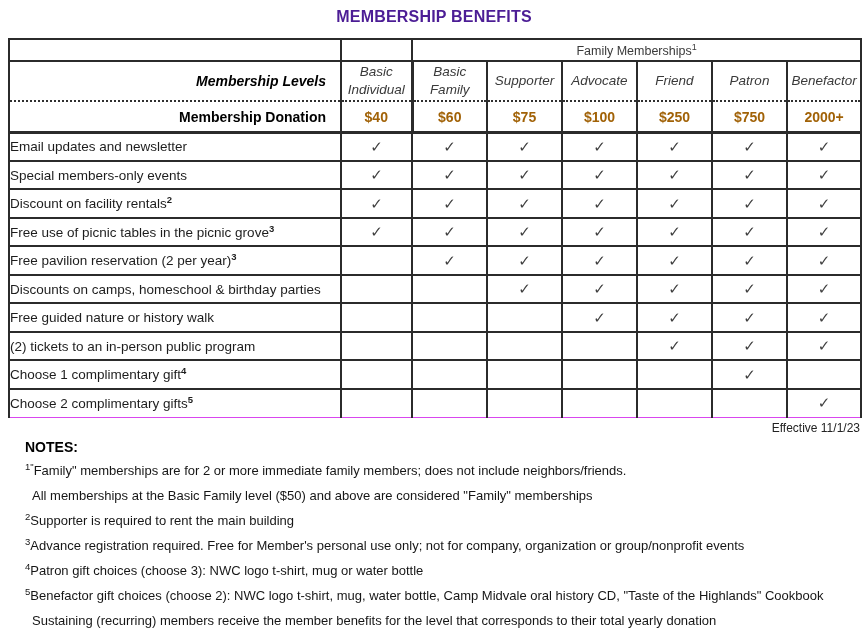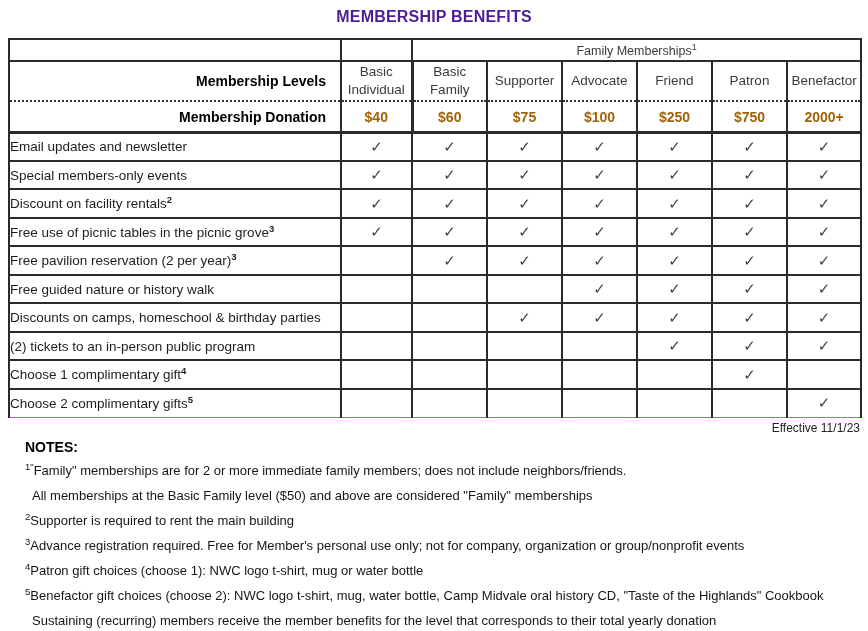--- a/index.html
+++ b/index.html
@@ -38,21 +38,21 @@
     border-bottom:2px dotted #2f2f2f;
     border-left:3px solid #2b2b2b;
     text-align:center;
     font-weight:normal;
     font-size:12.5px;
     color:#3a3a3a;
     border-radius:7px;
   }
   .group-cell sup{font-size:9px;}
   .group-row{height:22px;}
-  .levels-row{height:40px;}
+  .levels-row{height:40px;font-style:italic;}
   .levels-row th{
     border-top:2px dotted #2f2f2f;
     border-bottom:2px dotted #2f2f2f;
     font-weight:normal;
     font-size:13.5px;
     color:#3a3a3a;
     text-align:center;
     line-height:1.35;
     padding:1px 2px;
   }
@@ -207,34 +207,34 @@
         <td class="benefit-cell"><span>Free pavilion reservation (2 per year)</span><sup>3</sup></td>
         <td class="check-cell"></td>
         <td class="check-cell">✓</td>
         <td class="check-cell">✓</td>
         <td class="check-cell">✓</td>
         <td class="check-cell">✓</td>
         <td class="check-cell">✓</td>
         <td class="check-cell">✓</td>
       </tr>
       <tr>
+        <td class="benefit-cell"><span>Discounts on camps, homeschool &amp; birthday parties</span></td>
+        <td class="check-cell"></td>
+        <td class="check-cell"></td>
+        <td class="check-cell">✓</td>
+        <td class="check-cell">✓</td>
+        <td class="check-cell">✓</td>
+        <td class="check-cell">✓</td>
+        <td class="check-cell">✓</td>
+      </tr>
+      <tr>
         <td class="benefit-cell"><span>Free guided nature or history walk</span></td>
         <td class="check-cell"></td>
         <td class="check-cell"></td>
         <td class="check-cell"></td>
-        <td class="check-cell">✓</td>
-        <td class="check-cell">✓</td>
-        <td class="check-cell">✓</td>
-        <td class="check-cell">✓</td>
-      </tr>
-      <tr>
-        <td class="benefit-cell"><span>Discounts on camps, homeschool &amp; birthday parties</span></td>
-        <td class="check-cell"></td>
-        <td class="check-cell"></td>
-        <td class="check-cell">✓</td>
         <td class="check-cell">✓</td>
         <td class="check-cell">✓</td>
         <td class="check-cell">✓</td>
         <td class="check-cell">✓</td>
       </tr>
       <tr>
         <td class="benefit-cell"><span>(2) tickets to an in-person public program</span></td>
         <td class="check-cell"></td>
         <td class="check-cell"></td>
         <td class="check-cell"></td>
@@ -268,17 +268,17 @@
 
 <div class="effective-line">Effective 11/1/23</div>
 
 <div class="notes">
   <div class="notes-heading">NOTES:</div>
   <div id="notes-lines">
       <div class="note-line"><sup>1"</sup><span>Family" memberships are for 2 or more immediate family members; does not include neighbors/friends.</span></div>
       <div class="note-line indent"><span>All memberships at the Basic Family level ($50) and above are considered "Family" memberships</span></div>
       <div class="note-line"><sup>2</sup><span>Supporter is required to rent the main building</span></div>
       <div class="note-line"><sup>3</sup><span>Advance registration required. Free for Member's personal use only; not for company, organization or group/nonprofit events</span></div>
-      <div class="note-line"><sup>4</sup><span>Patron gift choices (choose 1): NWC logo t-shirt, mug or  water bottle</span></div>
+      <div class="note-line"><sup>4</sup><span>Patron gift choices (choose 3): NWC logo t-shirt, mug or  water bottle</span></div>
       <div class="note-line"><sup>5</sup><span>Benefactor gift choices (choose 2): NWC logo t-shirt, mug, water bottle, Camp Midvale oral history CD, "Taste of the Highlands" Cookbook</span></div>
       <div class="note-line indent"><span>Sustaining (recurring) members receive the member benefits for the level that corresponds to their total yearly donation</span></div>
     </div>
 </div>
 
 </body></html>

